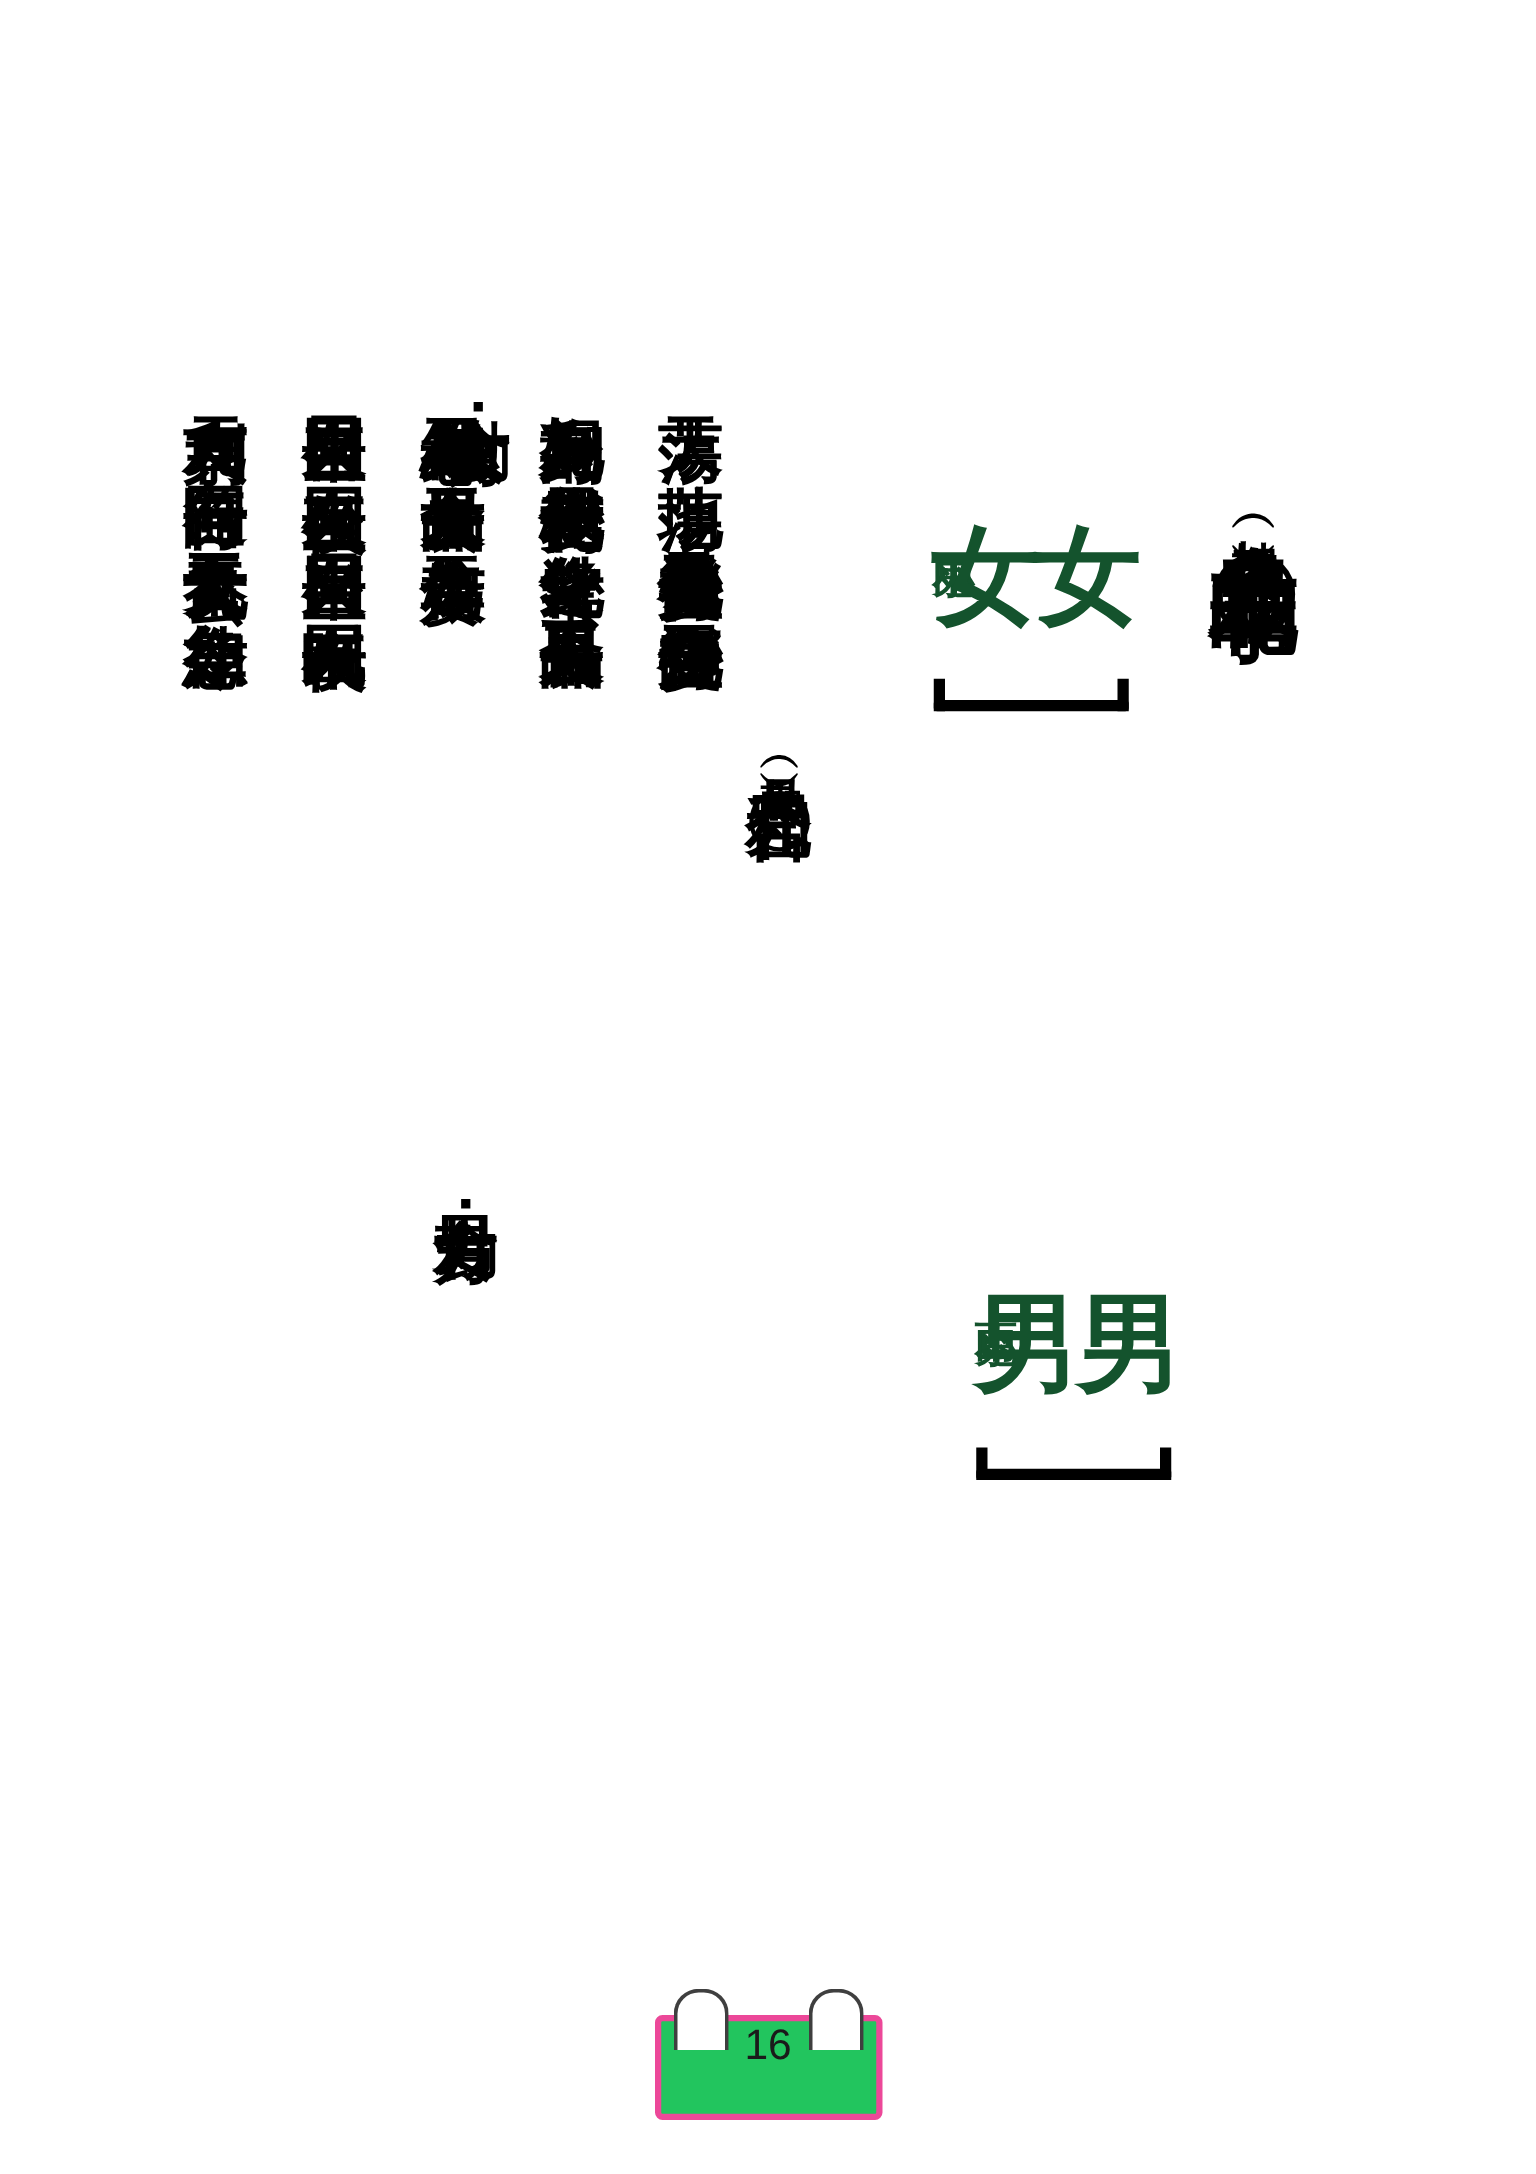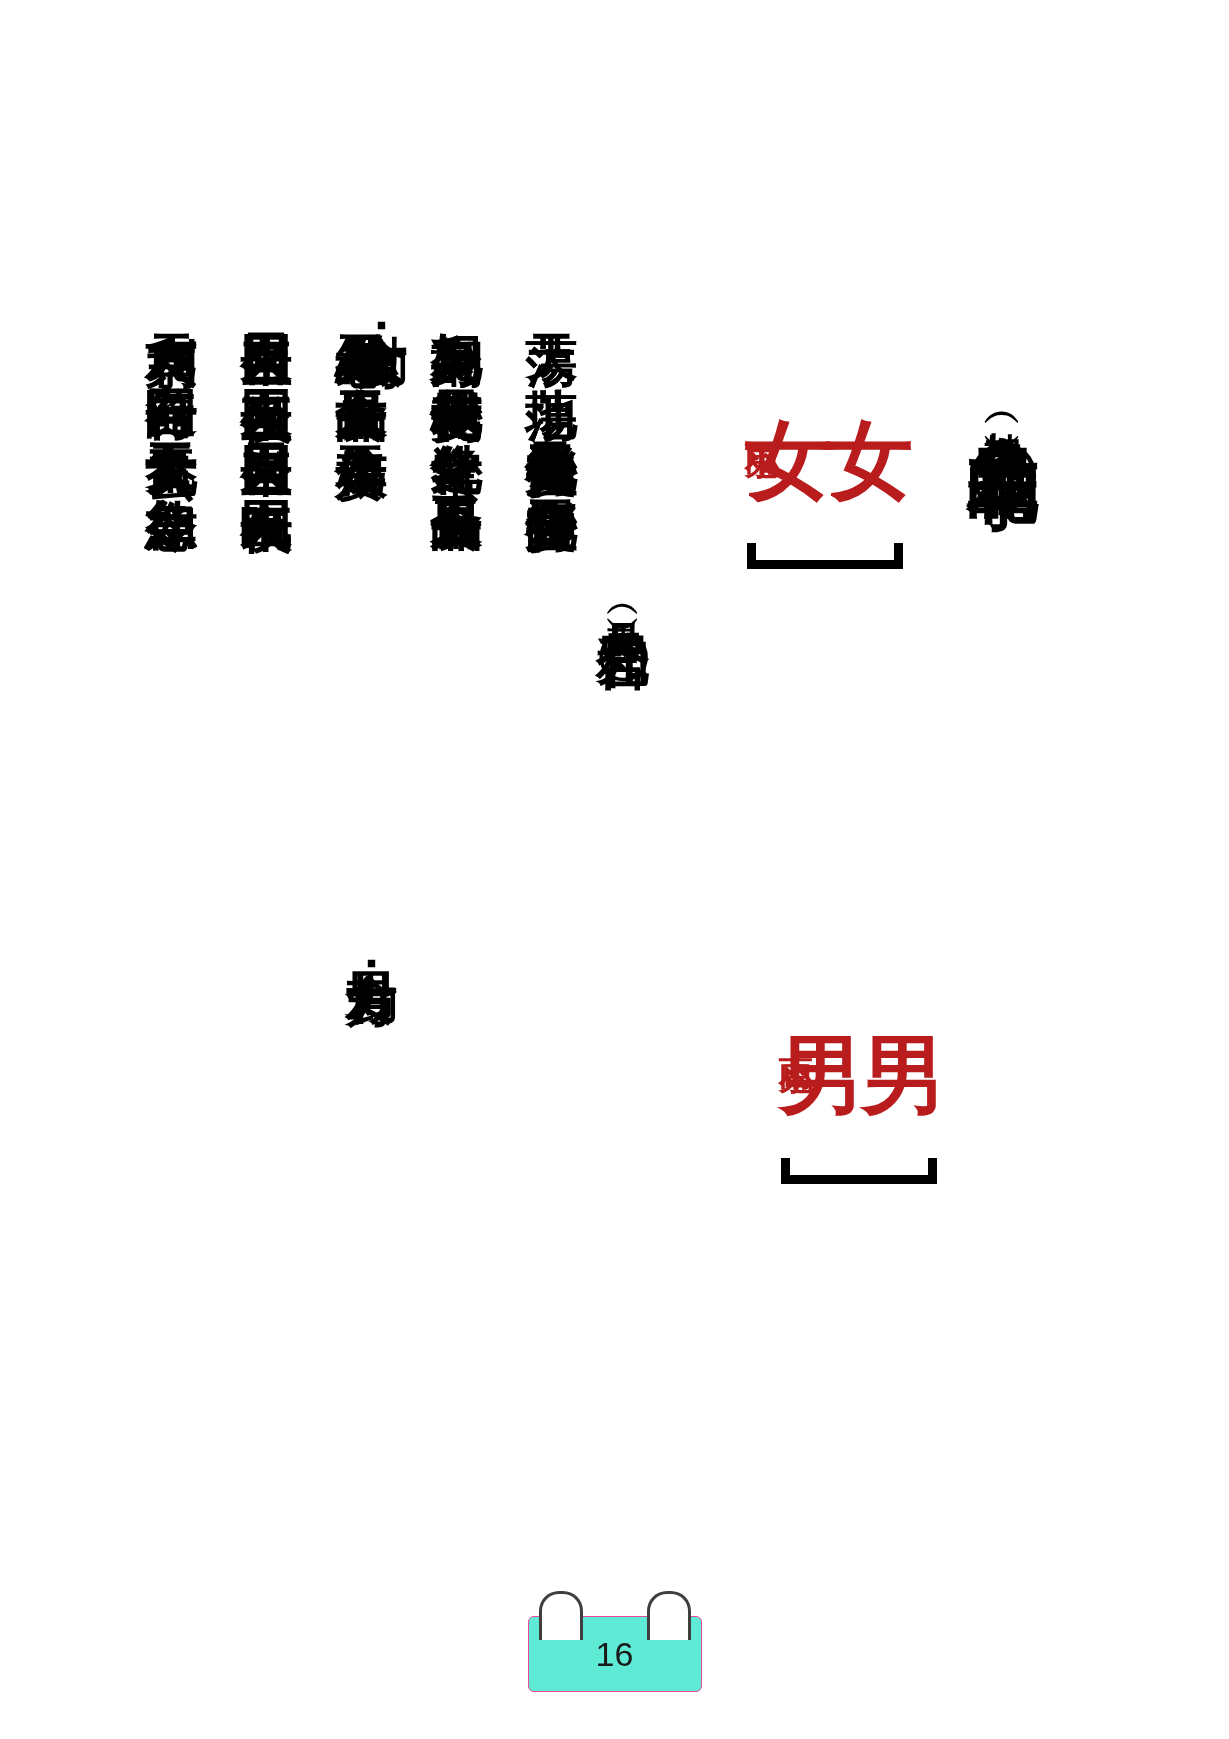--- a/index.html
+++ b/index.html
@@ -57,21 +57,21 @@
   
   .body-col {
     font-size: 52px;
     letter-spacing: 0.01em;
   }
 
   
   .talisman {
     position: absolute;
     font-family: "DejaVu Sans", sans-serif;
-    color: #b91c1c;
+    color: #14532d;
     line-height: 0.95;
   }
   .tal-inner {
     position: relative;
     width: 170px;
     height: 160px;
   }
   .tal-small {
     position: absolute;
     writing-mode: vertical-rl;
@@ -127,26 +127,26 @@
     bottom: 30px;
     height: 110px;
     display: flex;
     align-items: center;
     justify-content: center;
   }
   .ribbon {
     position: relative;
     width: 172px;
     height: 74px;
-    border: 1px solid #ec4899;
+    border: 5px solid #ec4899;
     border-radius: 6px;
     display: flex;
-    align-items: center;
+    align-items: flex-start;
     justify-content: center;
-    background: #5eead4;
+    background: #22c55e;
   }
   .ribbon:before, .ribbon:after {
     content: "";
     position: absolute;
     top: -26px;
     width: 38px;
     height: 46px;
     border: 3px solid #3f3f3f;
     border-bottom: none;
     border-radius: 20px 20px 0 0;

